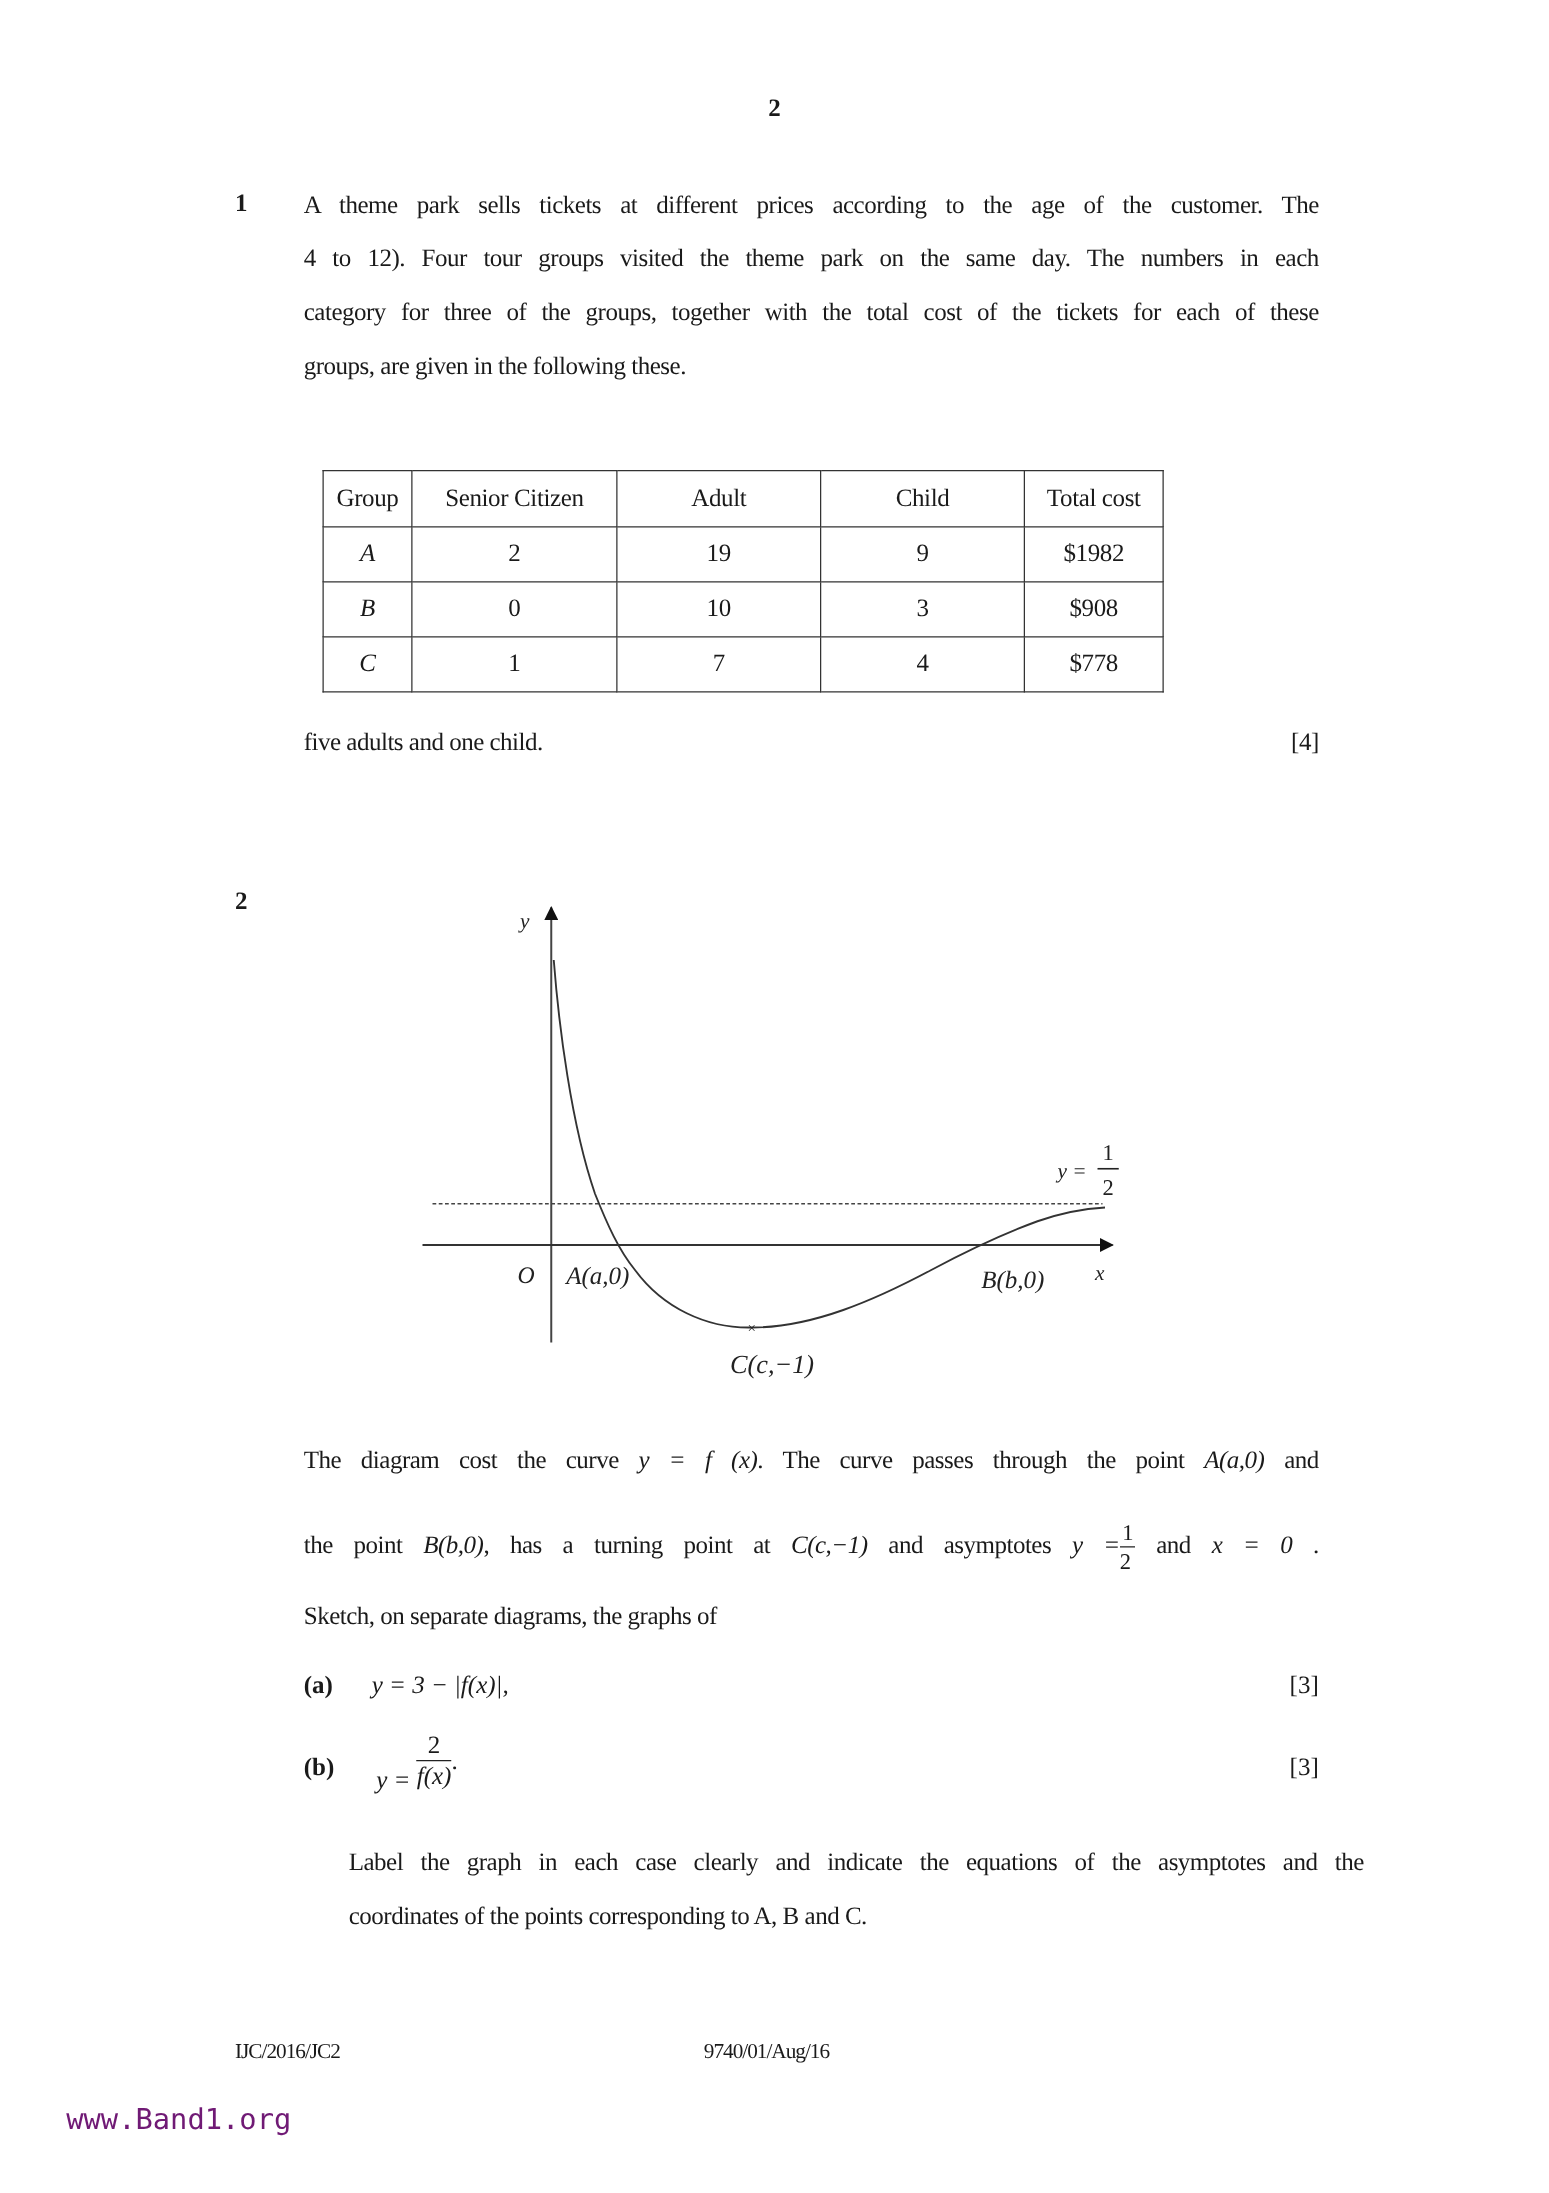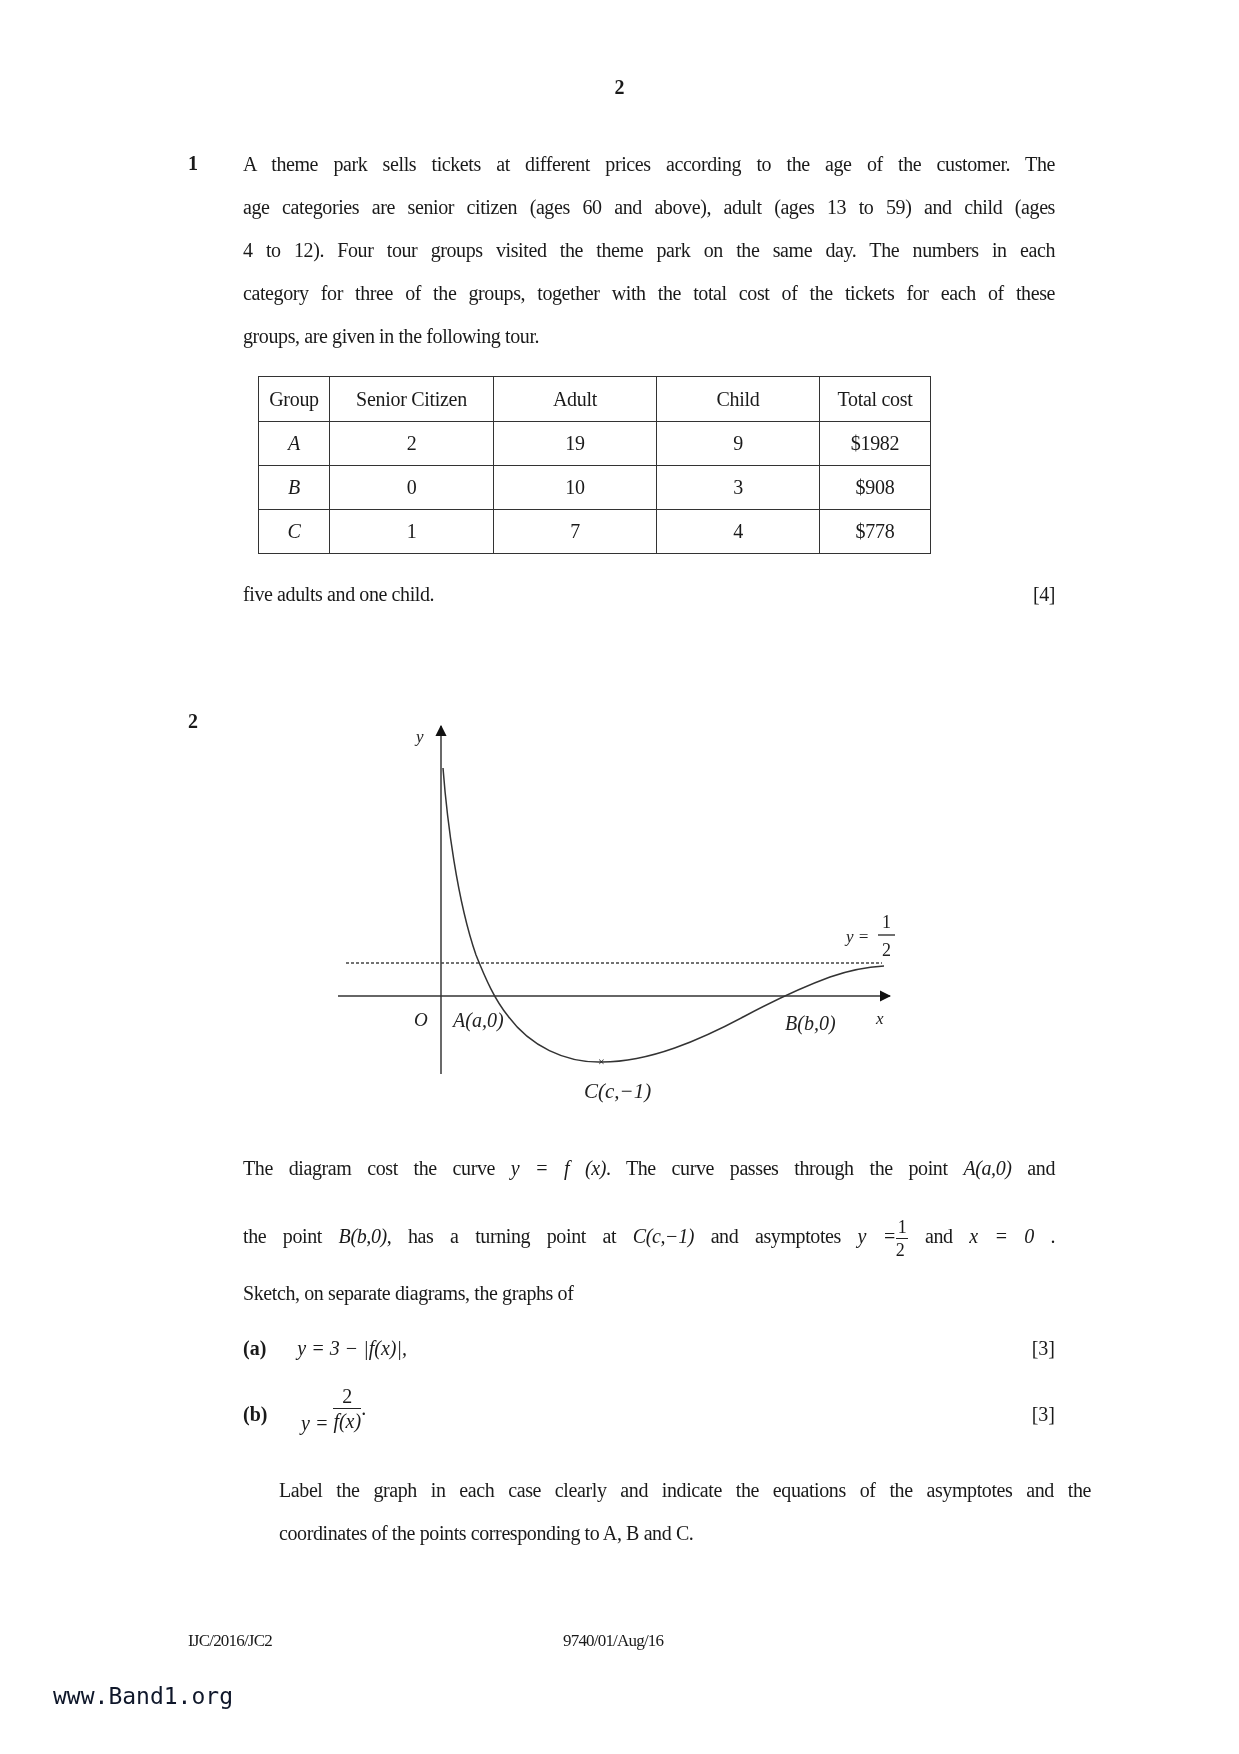--- a/index.html
+++ b/index.html
@@ -17,35 +17,34 @@
   table.data td, table.data th { border: 1.5px solid #333; text-align: center; font-weight: normal;
                 height: 43px; padding: 0 0; }
   table.data th { height: 44px; }
   .c0 { width: 70px; } .c1 { width: 163px; } .c2 { width: 162px; } .c3 { width: 162px; } .c4 { width: 110px; }
   i, .it { font-style: italic; }
   .mark { position: absolute; right: 0; }
   .frac { display: inline-block; vertical-align: middle; text-align: center; line-height: 1; font-size: 18px; }
   .frac .num { display: block; padding: 0 2px 2px; border-bottom: 1.4px solid #222; }
   .frac .den { display: block; padding-top: 2px; }
   .footer { font-size: 17px; letter-spacing: -0.8px; }
-  .watermark { font-family: "DejaVu Sans Mono", "Liberation Mono", monospace; font-size: 23px; color: #0f172a; }
+  .watermark { font-family: "DejaVu Sans Mono", "Liberation Mono", monospace; font-size: 23px; color: #701a75; }
   svg text { font-family: "Liberation Serif", "DejaVu Serif", serif; fill: #222; }
 </style>
 </head>
 <body>
 
 <div class="abs page-num">2</div>
 
 <div class="abs qnum" style="left:188px; top:152px;">1</div>
 <div class="abs para" style="top:143px;">
   <span class="line just">A theme park sells tickets at different prices according to the age of the customer. The</span>
-  <span class="line just">age categories are senior citizen (ages 60 and above), adult (ages 13 to 59) and child (ages</span>
   <span class="line just">4 to 12). Four tour groups visited the theme park on the same day. The numbers in each</span>
   <span class="line just">category for three of the groups, together with the total cost of the tickets for each of these</span>
-  <span class="line">groups, are given in the following tour.</span>
+  <span class="line">groups, are given in the following these.</span>
 </div>
 
 <table class="data">
   <tbody>
       <tr>
     <th class="c0">Group</th>
     <th class="c1">Senior Citizen</th>
     <th class="c2">Adult</th>
     <th class="c3">Child</th>
     <th class="c4">Total cost</th>

